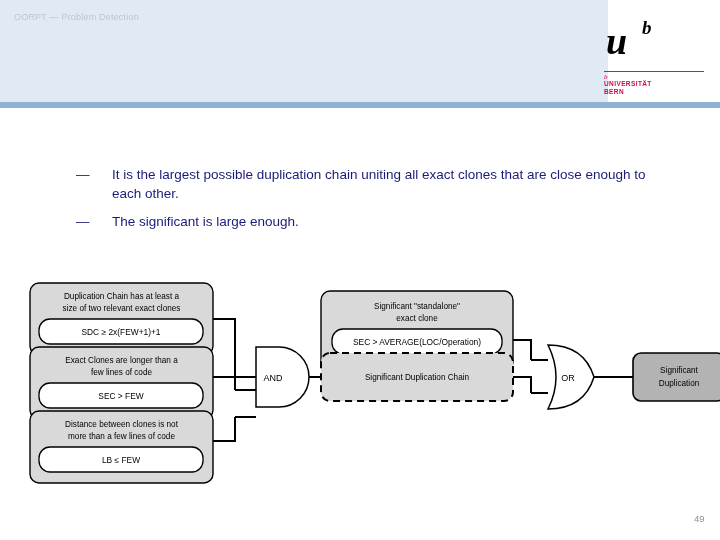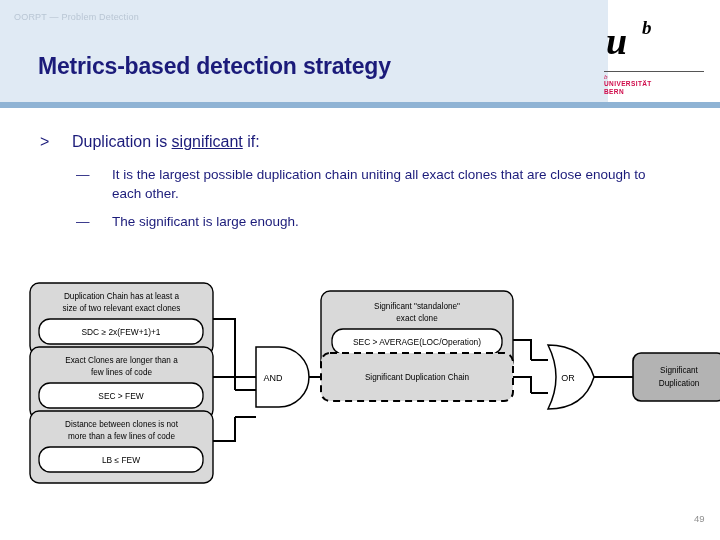--- a/index.html
+++ b/index.html
@@ -110,36 +110,32 @@
 </head>
 <body>
 
 <div class="slide">
 
   <div class="header-band"></div>
   <div class="header-rule"></div>
   <div class="header-rule-right"></div>
 
   <div class="kicker">OORPT — Problem Detection</div>
-  <div class="slide-title">Metrics-based detection strategy</div>
 
   <div class="logo">
     <span class="logo-u">u</span>
     <span class="logo-b">b</span>
     <div class="logo-rule"></div>
     <span class="logo-tick">b</span>
     <div class="logo-name">
       <span>UNIVERSITÄT</span><br>
       <span>BERN</span>
     </div>
   </div>
 
-  <div class="bullet-l1">
-    <span class="marker">&gt;</span><span>Duplication is </span><u>significant</u><span> if:</span>
-  </div>
 
   <div class="sub sub1">
     <span class="dash">—</span>
     <span class="txt">It is the largest possible duplication chain uniting all exact clones that are close enough to each other.</span>
   </div>
 
   <div class="sub sub2">
     <span class="dash">—</span>
     <span class="txt">The significant is large enough.</span>
   </div>

